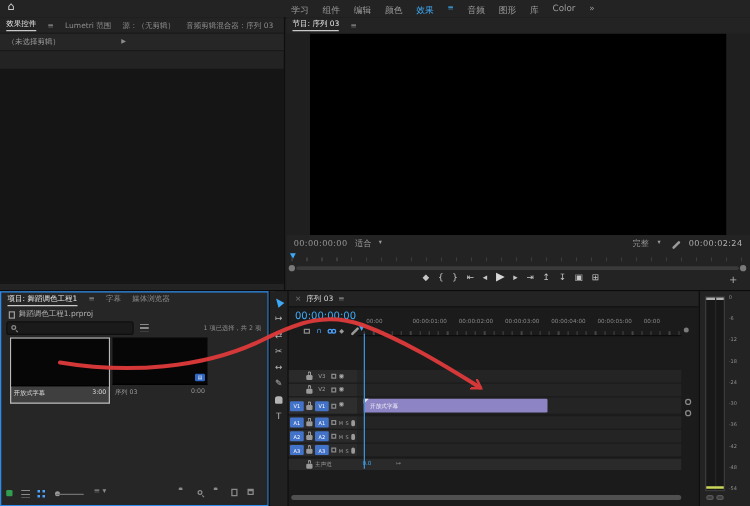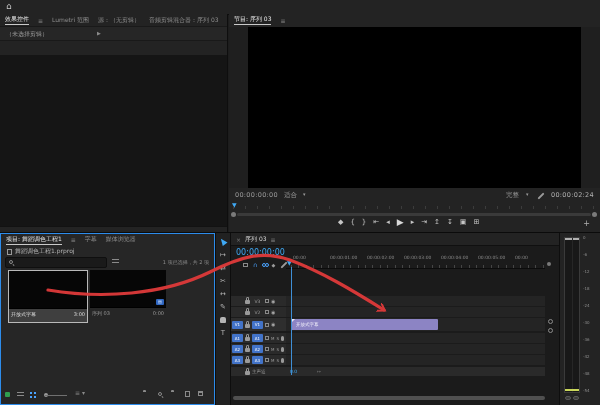--- a/index.html
+++ b/index.html
@@ -120,20 +120,33 @@
   .hseam{position:absolute;left:0;top:232px;width:600px;height:1px;background:#0b0b0b}
   .arrowsvg{position:absolute;left:0;top:0;z-index:40;pointer-events:none}
 </style>
 </head>
 <body>
 
 <div id="stage">
 
   <div class="topbar">
     <span class="home">⌂</span>
+    <div class="wstabs">
+      <span class="wstab">学习</span>
+      <span class="wstab">组件</span>
+      <span class="wstab">编辑</span>
+      <span class="wstab">颜色</span>
+      <span class="wstab on">效果</span>
+      <span class="wsmenu">≡</span>
+      <span class="wstab">音频</span>
+      <span class="wstab">图形</span>
+      <span class="wstab">库</span>
+      <span class="wstab">Color</span>
+      <span class="wsmore">»</span>
+    </div>
   </div>
 
   <div class="fx">
     <div class="ptabs">
       <span class="ptab on">效果控件</span>
       <span class="pmenu">≡</span>
       <span class="ptab">Lumetri 范围</span>
       <span class="ptab">源：（无剪辑）</span>
       <span class="ptab">音频剪辑混合器：序列 03</span>
     </div>

